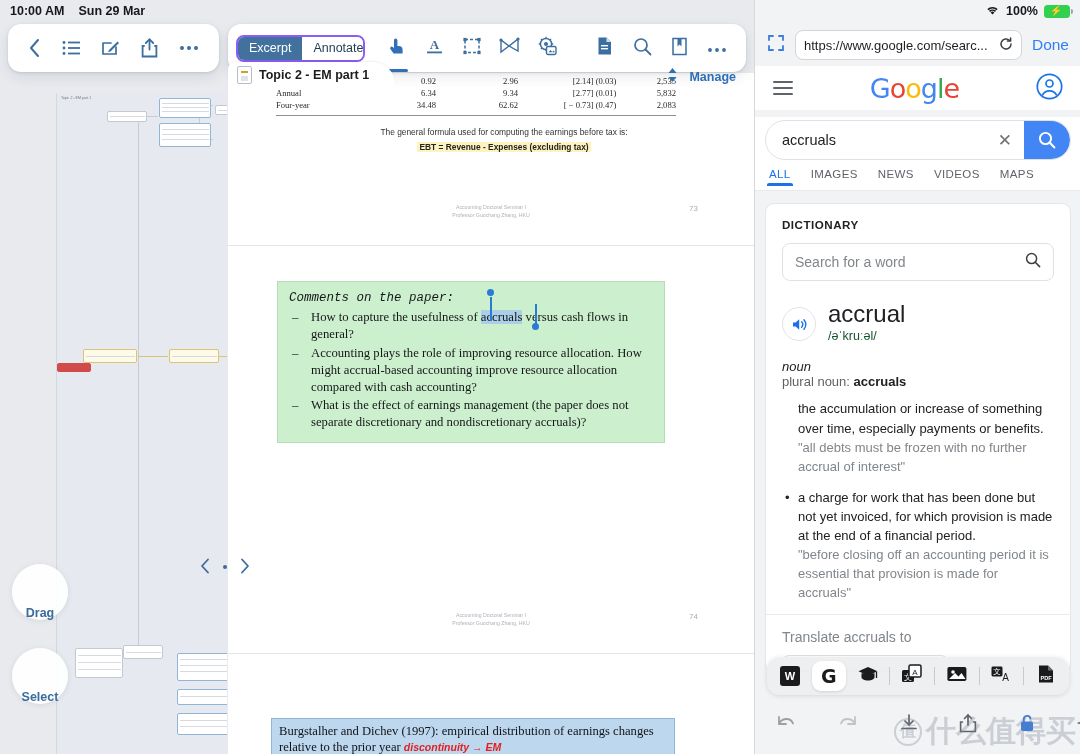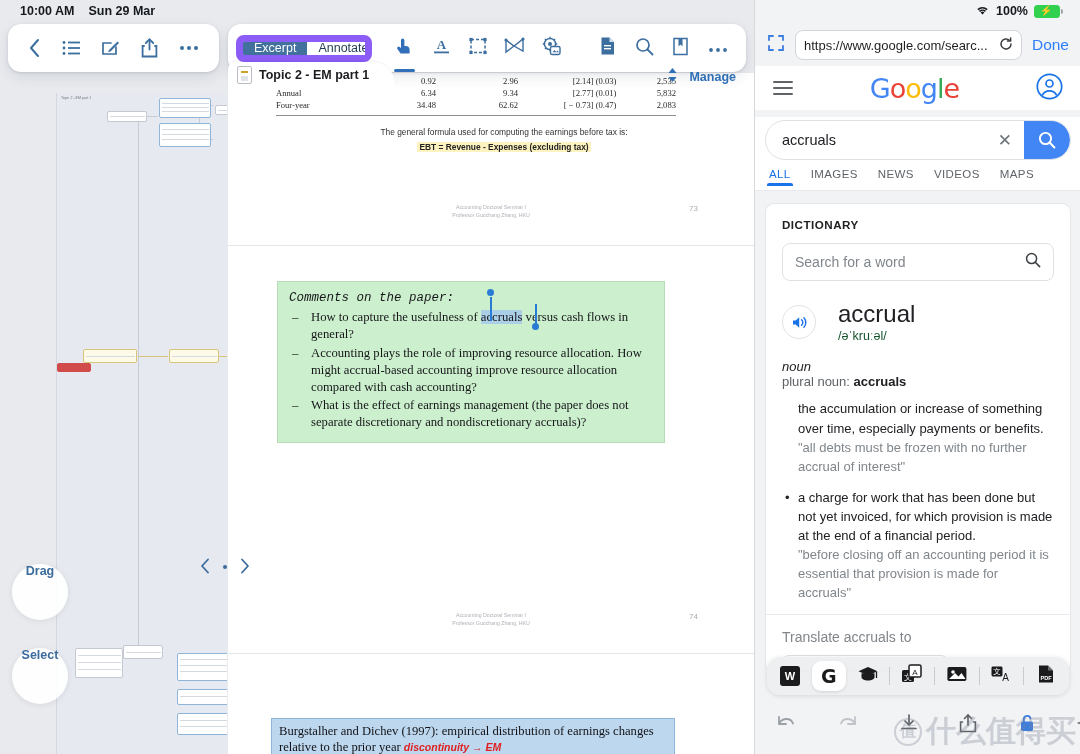--- a/index.html
+++ b/index.html
@@ -8,21 +8,21 @@
     font-family: "Liberation Sans", sans-serif;
     background: #e8eaee;
     overflow: hidden;
   }
   #root { position: relative; width: 1080px; height: 754px; }
 
   
   .statusbar {
     position: absolute; top: 0; left: 0; width: 1080px; height: 22px;
     display: flex; align-items: center; justify-content: space-between;
-    padding: 0 20px; font-size: 12.5px; font-weight: bold; color: #15181c;
+    padding: 0 10px; font-size: 12.5px; font-weight: bold; color: #15181c;
     z-index: 60;
   }
   .sb-left { display: flex; gap: 14px; align-items: center; }
   .sb-right { display: flex; gap: 6px; align-items: center; }
   .battery {
     width: 26px; height: 13px; border-radius: 3.5px; background: #32d04f;
     display: flex; align-items: center; justify-content: center;
     position: relative;
   }
   .battery::after {
@@ -46,21 +46,21 @@
   .tb-left  { top: 24px; left: 8px;  width: 211px; height: 48px;
               justify-content: space-around; padding: 0 10px; }
   .tb-main  { top: 24px; left: 228px; width: 518px; height: 48px;
               padding: 0 10px 0 8px; gap: 0px; }
 
   .ic { color: #3c6e9f; display: flex; align-items: center; justify-content: center;
         cursor: pointer; }
   .ic svg { display: block; }
 
   .seg {
-    display: flex; border: 7px solid #8b5cf6; border-radius: 8px;
+    display: flex; border: 2px solid #8b5cf6; border-radius: 8px;
     overflow: hidden; height: 27px; font-size: 12.5px; margin-right: 14px;
   }
   .seg > div { display: flex; align-items: center; padding: 0 11px; cursor: pointer; }
   .seg .on  { background: #41719c; color: #fff; }
   .seg .off { background: #fff; color: #1f3b55; }
 
   .tool { width: 41px; height: 44px; display: flex; flex-direction: column;
           align-items: center; justify-content: center; position: relative;
           cursor: pointer; }
   .tool.active::after {
@@ -187,21 +187,21 @@
   .node.r { border-color: #d14b4b; background: #d14b4b; }
   .lines { position: absolute; inset: 0; }
   .nl { position: absolute; background: #c6ccd6; }
   .nl.yl { background: #d9c57a; }
   .nrow { position: absolute; left: 1.5px; right: 1.5px; height: 1px;
           background: #d5d9e0; }
 
   
   .fab {
     position: absolute; width: 56px; height: 56px; border-radius: 50%;
-    background: rgba(255,255,255,.92); display: flex; align-items: flex-start;
+    background: rgba(255,255,255,.92); display: flex; align-items: flex-end;
     justify-content: center; font-size: 12.5px; font-weight: bold;
     color: #3b6c9c; box-shadow: 0 1px 6px rgba(0,0,0,.08); cursor: pointer;
   }
   .fab-drag { left: 12px; top: 564px; }
   .fab-select { left: 12px; top: 648px; }
 
   .pager {
     position: absolute; left: 196px; top: 552px; width: 58px; height: 30px;
     display: flex; align-items: center; justify-content: space-between;
     padding: 0 4px; color: #3b6c9c; font-size: 15px;
@@ -285,21 +285,21 @@
     height: 38px; border: 1px solid #dfe1e5; border-radius: 8px;
     display: flex; align-items: center; padding: 0 12px; gap: 8px;
     margin-bottom: 20px;
   }
   .wordsearch input {
     flex: 1; border: 0; outline: 0; font-size: 14px; color: #202124;
     font-family: "Liberation Sans", sans-serif; background: transparent;
   }
   .wordsearch input::placeholder { color: #80868b; }
 
-  .wordrow { display: flex; align-items: flex-start; gap: 22px; margin-bottom: 16px; }
+  .wordrow { display: flex; align-items: center; gap: 12px; margin-bottom: 16px; }
   .spk {
     width: 34px; height: 34px; border-radius: 50%; border: 1px solid #e1e3e6;
     display: flex; align-items: center; justify-content: center; flex: none;
     margin-top: 4px; cursor: pointer;
   }
   .word { font-size: 24px; color: #202124; line-height: 1.1;
           font-family: "Liberation Sans", sans-serif; }
   .phon { font-size: 12.5px; color: #14532d; margin-top: 2px; }
 
   .pos { font-size: 13px; font-style: italic; color: #202124; }

